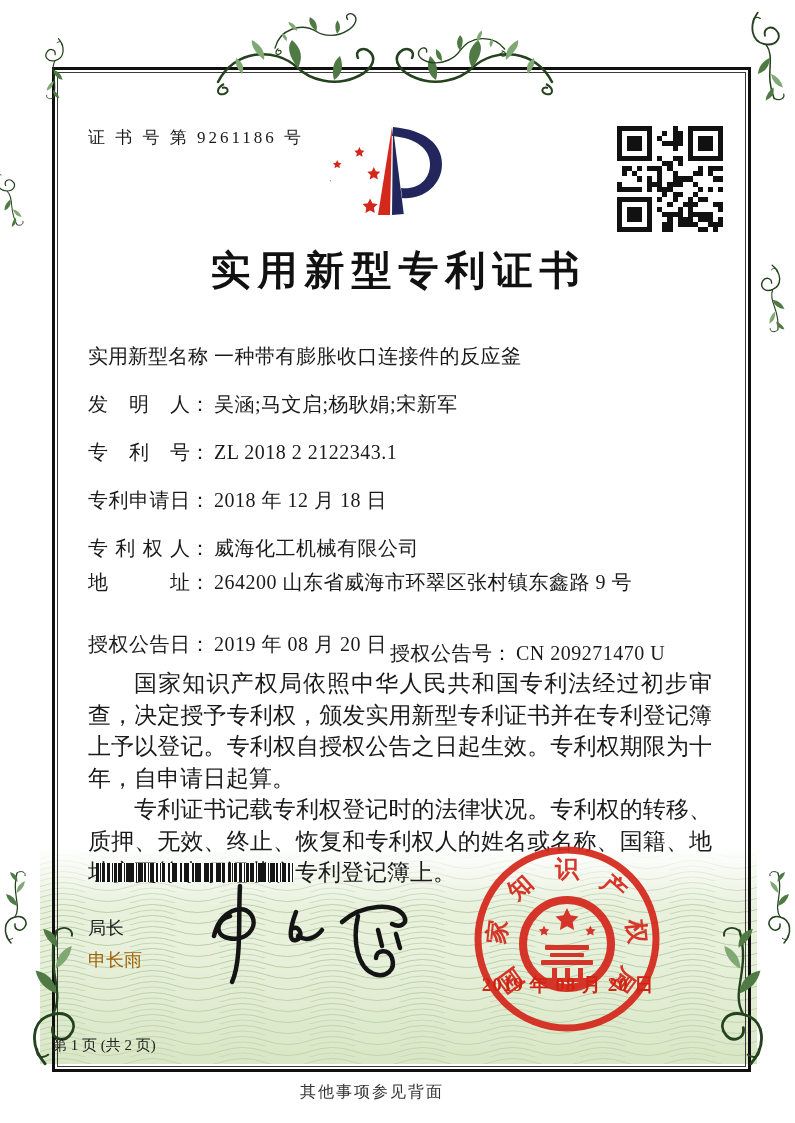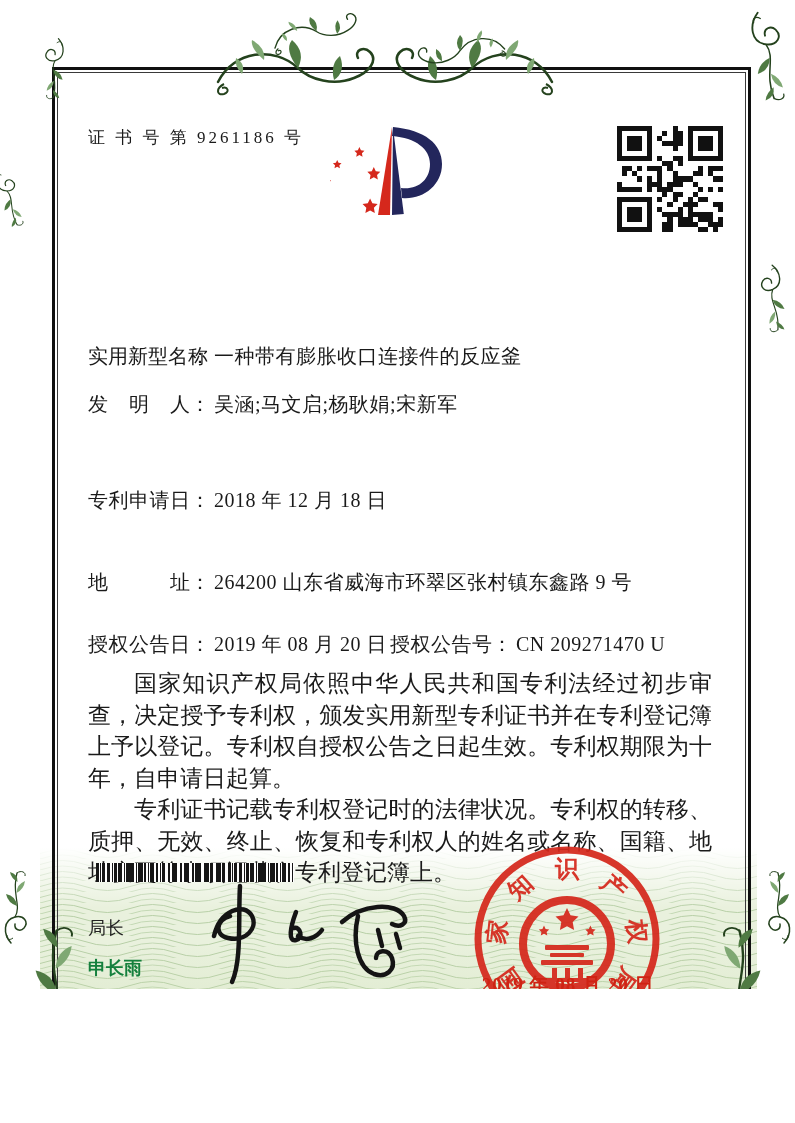--- a/index.html
+++ b/index.html
@@ -1,17 +1,17 @@
 <!DOCTYPE html>
 <html><head>
 <meta charset="utf-8">
 <style>
   html,body{margin:0;padding:0;background:#ffffff;}
   .page{
-    position:relative;width:795px;height:989px;margin:0 auto;background:#fff;
+    position:relative;width:795px;height:1123px;margin:0 auto;background:#fff;
     font-family:"Liberation Serif","DejaVu Serif",serif;color:#1a1a1a;overflow:hidden;
   }
   
   .band{position:absolute;left:40px;top:848px;width:717px;height:216px;z-index:1;}
   .band-fade{position:absolute;left:0;top:0;width:100%;height:60px;
     background:linear-gradient(#ffffff,rgba(255,255,255,0));}
   .band-deep{position:absolute;left:0;bottom:0;width:100%;height:120px;
     background:linear-gradient(rgba(222,236,206,0),rgba(203,222,178,0.55));}
   
   .frame-outer{position:absolute;left:52px;top:67px;width:693px;height:999px;
@@ -24,36 +24,36 @@
   .logo{position:absolute;left:330px;top:112px;}
   .qr{position:absolute;left:617px;top:126px;}
   .title{position:absolute;left:52px;top:243px;width:693px;text-align:center;
     font-size:40px;font-weight:bold;letter-spacing:7px;color:#111;}
 
   .row{position:absolute;left:88px;width:640px;font-size:20px;white-space:nowrap;}
   .lbl{display:inline-block;width:102px;text-align:justify;text-align-last:justify;
     vertical-align:top;}
   .colon{display:inline-block;}
   .val{display:inline-block;padding-left:4px;letter-spacing:0.5px;}
-  .pair2{position:absolute;left:302px;top:0;}
+  .pair2{position:absolute;left:302px;top:9px;}
 
   .paras{position:absolute;left:88px;top:668px;width:624px;font-size:23px;
     line-height:31.5px;text-align:justify;}
   .paras p{margin:0;text-indent:2em;}
 
   .barcode{position:absolute;left:96px;top:863px;width:198px;height:19px;background:#fff;
     background-image:
       repeating-linear-gradient(90deg,#161616 0 2px,rgba(0,0,0,0) 2px 6px),
       repeating-linear-gradient(90deg,#161616 0 1px,rgba(0,0,0,0) 1px 4px),
       repeating-linear-gradient(90deg,#161616 0 3px,rgba(0,0,0,0) 3px 11px);}
 
   .signoff-role{position:absolute;left:88px;top:916px;font-size:18px;
     font-family:Liberation Mono, monospace;font-weight:500;color:#222;}
   .signoff-name{position:absolute;left:88px;top:948px;font-size:18px;
-    font-family:"Liberation Sans","DejaVu Sans",sans-serif;font-weight:700;color:#15803d;margin-top:8px;}
+    font-family:"Liberation Sans","DejaVu Sans",sans-serif;font-weight:400;color:#a16207;}
   .signature{position:absolute;left:200px;top:878px;}
 
   .seal{position:absolute;left:472px;top:844px;}
   .seal-date{position:absolute;left:466px;top:972px;width:204px;text-align:center;
     font-size:19px;font-weight:bold;color:#cf2313;letter-spacing:1px;z-index:5;}
 
   .page-info{position:absolute;left:52px;top:1036px;width:640px;text-align:left;font-size:15px;color:#222;}
   .back-note{position:absolute;left:52px;top:1082px;width:640px;text-align:center;font-size:16px;color:#333;letter-spacing:2px;}
 </style>
 </head>
@@ -261,29 +261,36 @@
         <rect x="18" y="19" width="1" height="1" fill="#111"></rect>
         <rect x="19" y="19" width="1" height="1" fill="#111"></rect>
         <rect x="20" y="19" width="1" height="1" fill="#111"></rect>
         <rect x="9" y="20" width="1" height="1" fill="#111"></rect>
         <rect x="10" y="20" width="1" height="1" fill="#111"></rect>
         <rect x="16" y="20" width="1" height="1" fill="#111"></rect>
         <rect x="17" y="20" width="1" height="1" fill="#111"></rect>
         <rect x="19" y="20" width="1" height="1" fill="#111"></rect>
       </svg>
 
+    <div class="title">实用新型专利证书</div>
 
     <div class="row" style="top:343px">
       <span class="lbl">实用新型名称</span><span class="colon">：</span><span class="val">一种带有膨胀收口连接件的反应釜</span>
     </div>
     <div class="row" style="top:391px">
       <span class="lbl">发明人</span><span class="colon">：</span><span class="val">吴涵;马文启;杨耿娟;宋新军</span>
     </div>
+    <div class="row" style="top:439px">
+      <span class="lbl">专利号</span><span class="colon">：</span><span class="val">ZL 2018 2 2122343.1</span>
+    </div>
     <div class="row" style="top:487px">
       <span class="lbl">专利申请日</span><span class="colon">：</span><span class="val">2018 年 12 月 18 日</span>
+    </div>
+    <div class="row" style="top:535px">
+      <span class="lbl">专利权人</span><span class="colon">：</span><span class="val">威海化工机械有限公司</span>
     </div>
     <div class="row" style="top:569px">
       <span class="lbl">地址</span><span class="colon">：</span><span class="val">264200 山东省威海市环翠区张村镇东鑫路 9 号</span>
     </div>
     <div class="row" style="top:631px">
       <span class="lbl">授权公告日</span><span class="colon">：</span><span class="val">2019 年 08 月 20 日</span>
       <span class="pair2">
         <span class="lbl">授权公告号</span><span class="colon">：</span><span class="val">CN 209271470 U</span>
       </span>
     </div>
@@ -330,15 +337,16 @@
         <text transform="translate(25.383467324220874,87.68300757126426) rotate(-84)" fill="#d5281c" font-size="24" font-weight="bold" text-anchor="middle" dominant-baseline="central">家</text>
         <text transform="translate(48.160857554879925,42.979862216582404) rotate(-42)" fill="#d5281c" font-size="24" font-weight="bold" text-anchor="middle" dominant-baseline="central">知</text>
         <text transform="translate(95,25) rotate(0)" fill="#d5281c" font-size="24" font-weight="bold" text-anchor="middle" dominant-baseline="central">识</text>
         <text transform="translate(141.83914244512007,42.979862216582404) rotate(42)" fill="#d5281c" font-size="24" font-weight="bold" text-anchor="middle" dominant-baseline="central">产</text>
         <text transform="translate(164.61653267577913,87.68300757126426) rotate(84)" fill="#d5281c" font-size="24" font-weight="bold" text-anchor="middle" dominant-baseline="central">权</text>
         <text transform="translate(151.63118960624632,136.14496766047313) rotate(126)" fill="#d5281c" font-size="24" font-weight="bold" text-anchor="middle" dominant-baseline="central">局</text>
       </svg>
     <div class="seal-date">2019 年 08 月 20 日</div>
 
     <div class="page-info">第 1 页 (共 2 页)</div>
+    <div class="back-note">其他事项参见背面</div>
 
   </div>
 </div>
 
 </body></html>

